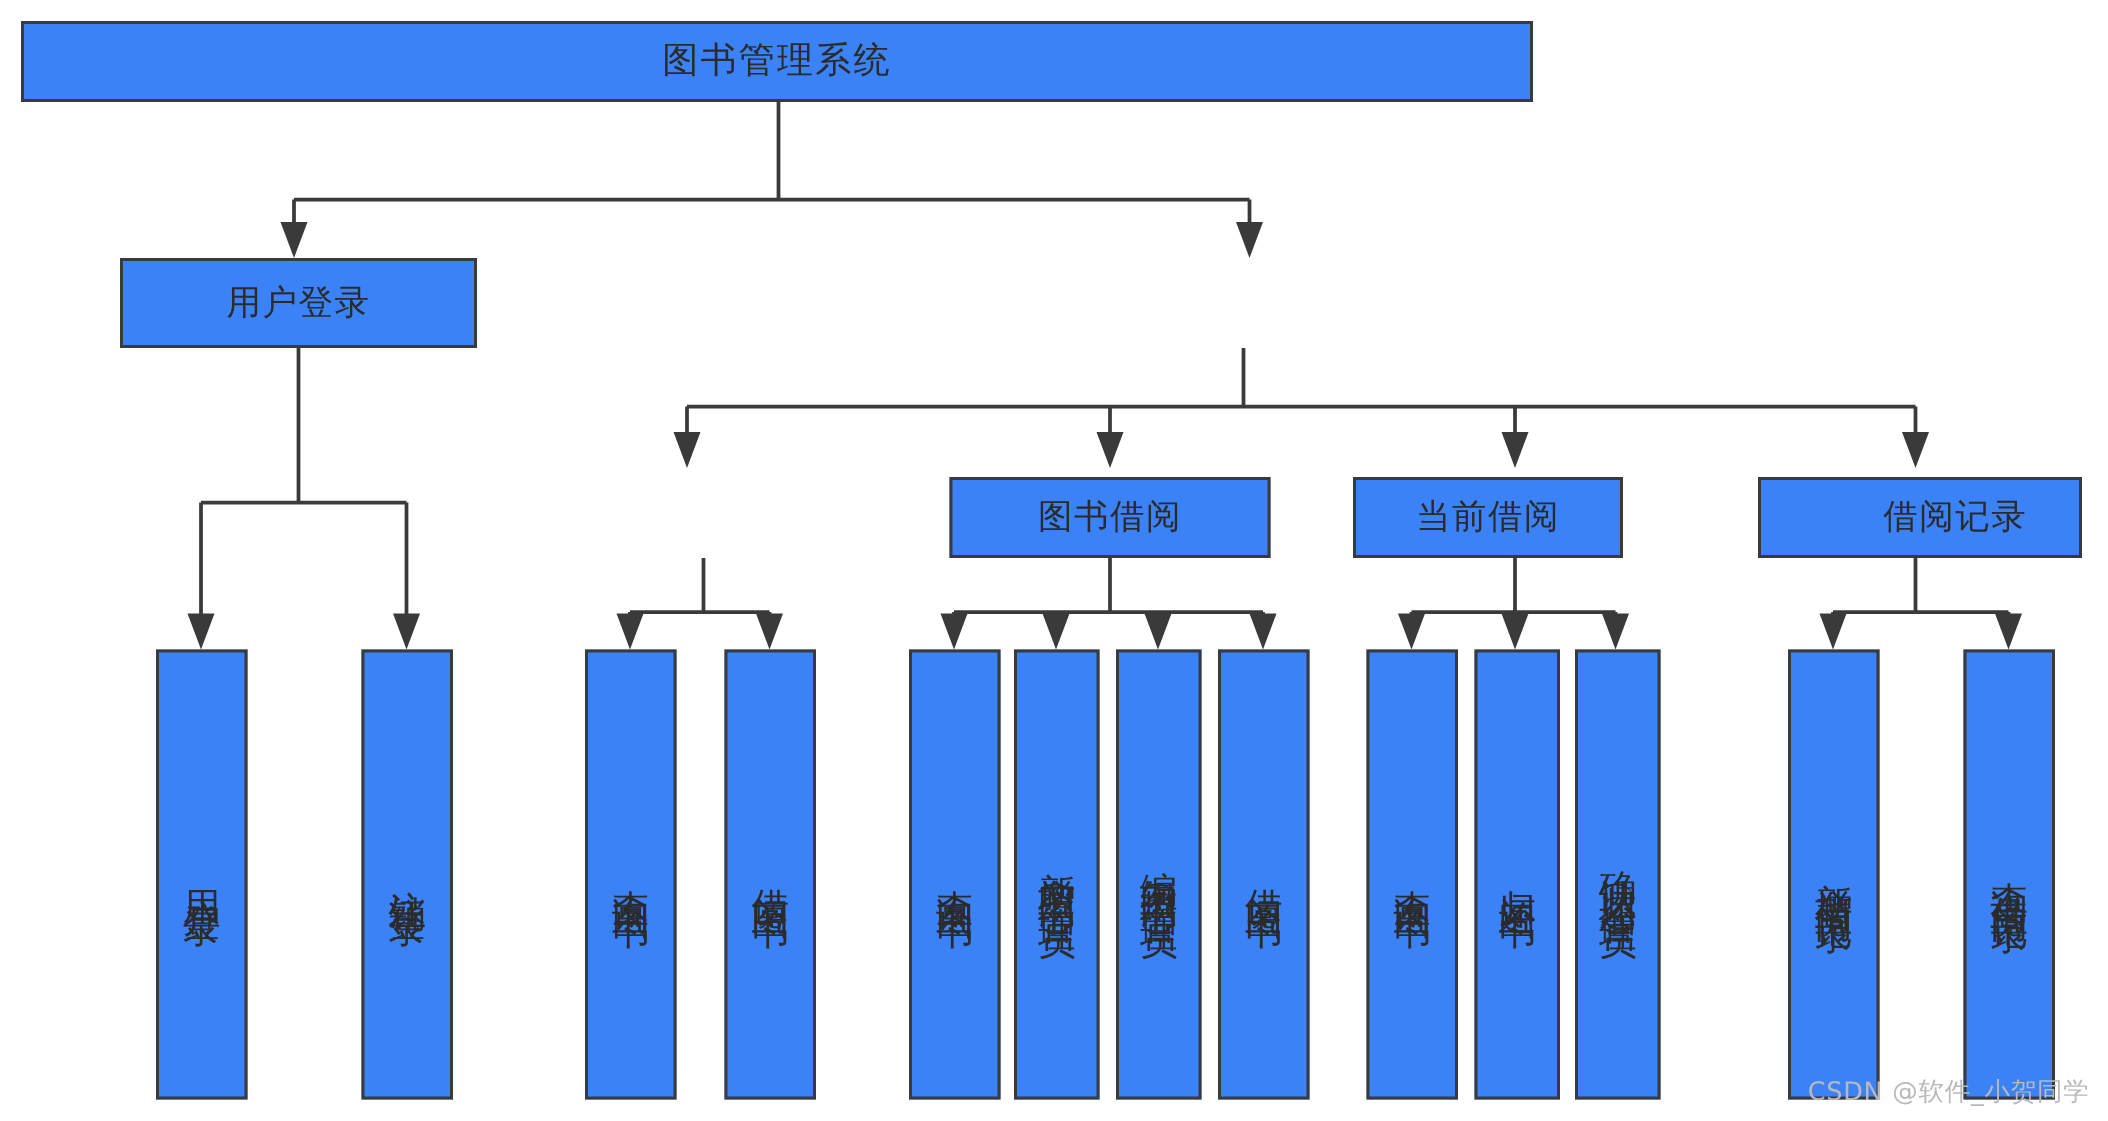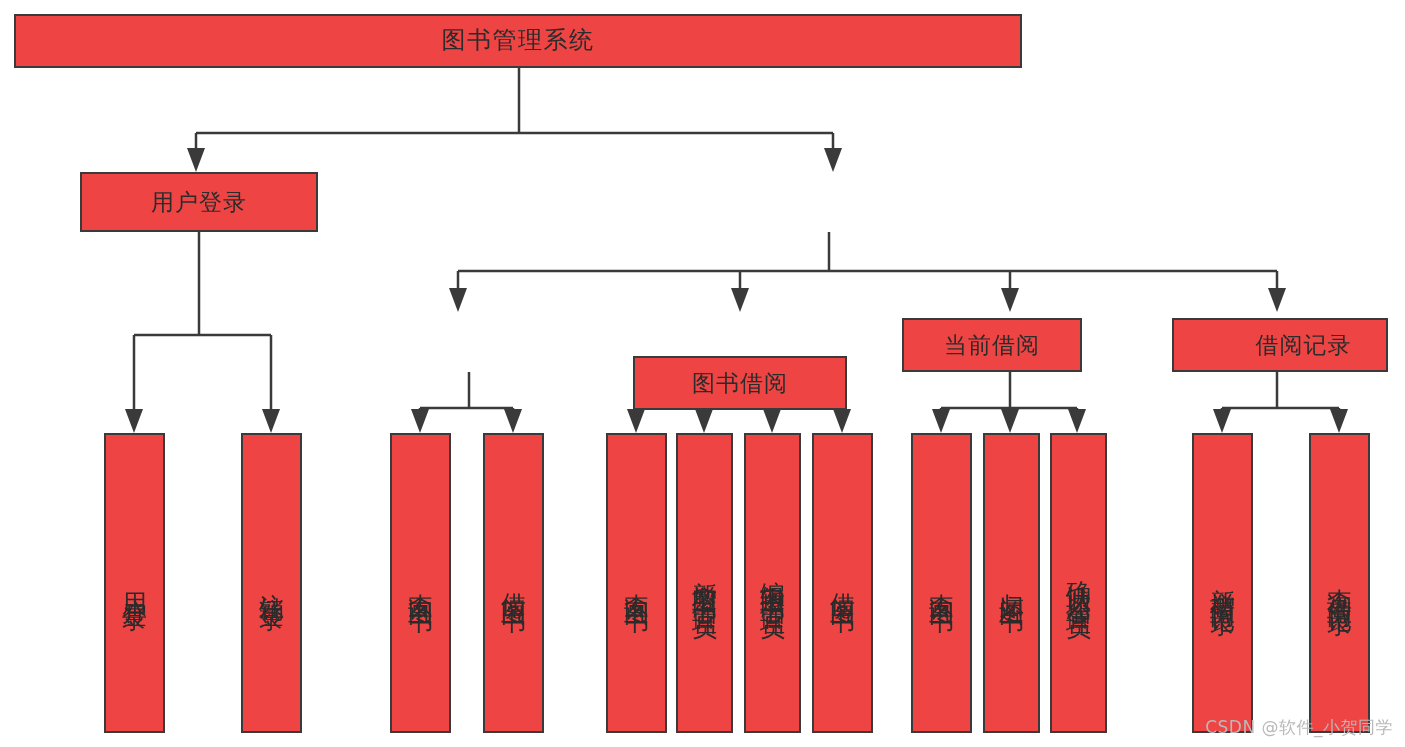--- a/index.html
+++ b/index.html
@@ -8,21 +8,21 @@
     background:#ffffff;
     font-family:"DejaVu Sans","Liberation Sans",sans-serif;
     overflow:hidden;
     position:relative;
   }
   #diagram{position:absolute;left:0;top:0;width:1405px;height:747px;}
   .node{
     position:absolute;
     box-sizing:border-box;
     border:2.5px solid #3a3a3a;
-    background:#ef4444;
+    background:#3b82f6;
     display:flex;
     align-items:center;
     justify-content:center;
     color:#2b2b2b;
     z-index:2;
   }
   .node .lbl{
     display:block;
     line-height:1.15;
     text-align:center;
@@ -127,21 +127,21 @@
   </svg>
 
   <div class="node h-node" id="node-root" style="left:14px;top:14px;width:1008px;height:54px;">
     <span class="lbl">图书管理系统</span>
   </div>
 
   <div class="node h-node" style="left:80px;top:172px;width:238px;height:60px;">
     <span class="lbl">用户登录</span>
   </div>
 
-  <div class="node h-node" style="left:633px;top:318px;width:214px;height:54px;margin-top:38px;">
+  <div class="node h-node" style="left:633px;top:318px;width:214px;height:54px;">
     <span class="lbl">图书借阅</span>
   </div>
   <div class="node h-node" style="left:902px;top:318px;width:180px;height:54px;">
     <span class="lbl">当前借阅</span>
   </div>
   <div class="node h-node" style="left:1172px;top:318px;width:216px;height:54px;padding-left:47px;">
     <span class="lbl">借阅记录</span>
   </div>
 
   <div class="node v-node" style="left:104px;top:433px;width:61px;height:300px;">

